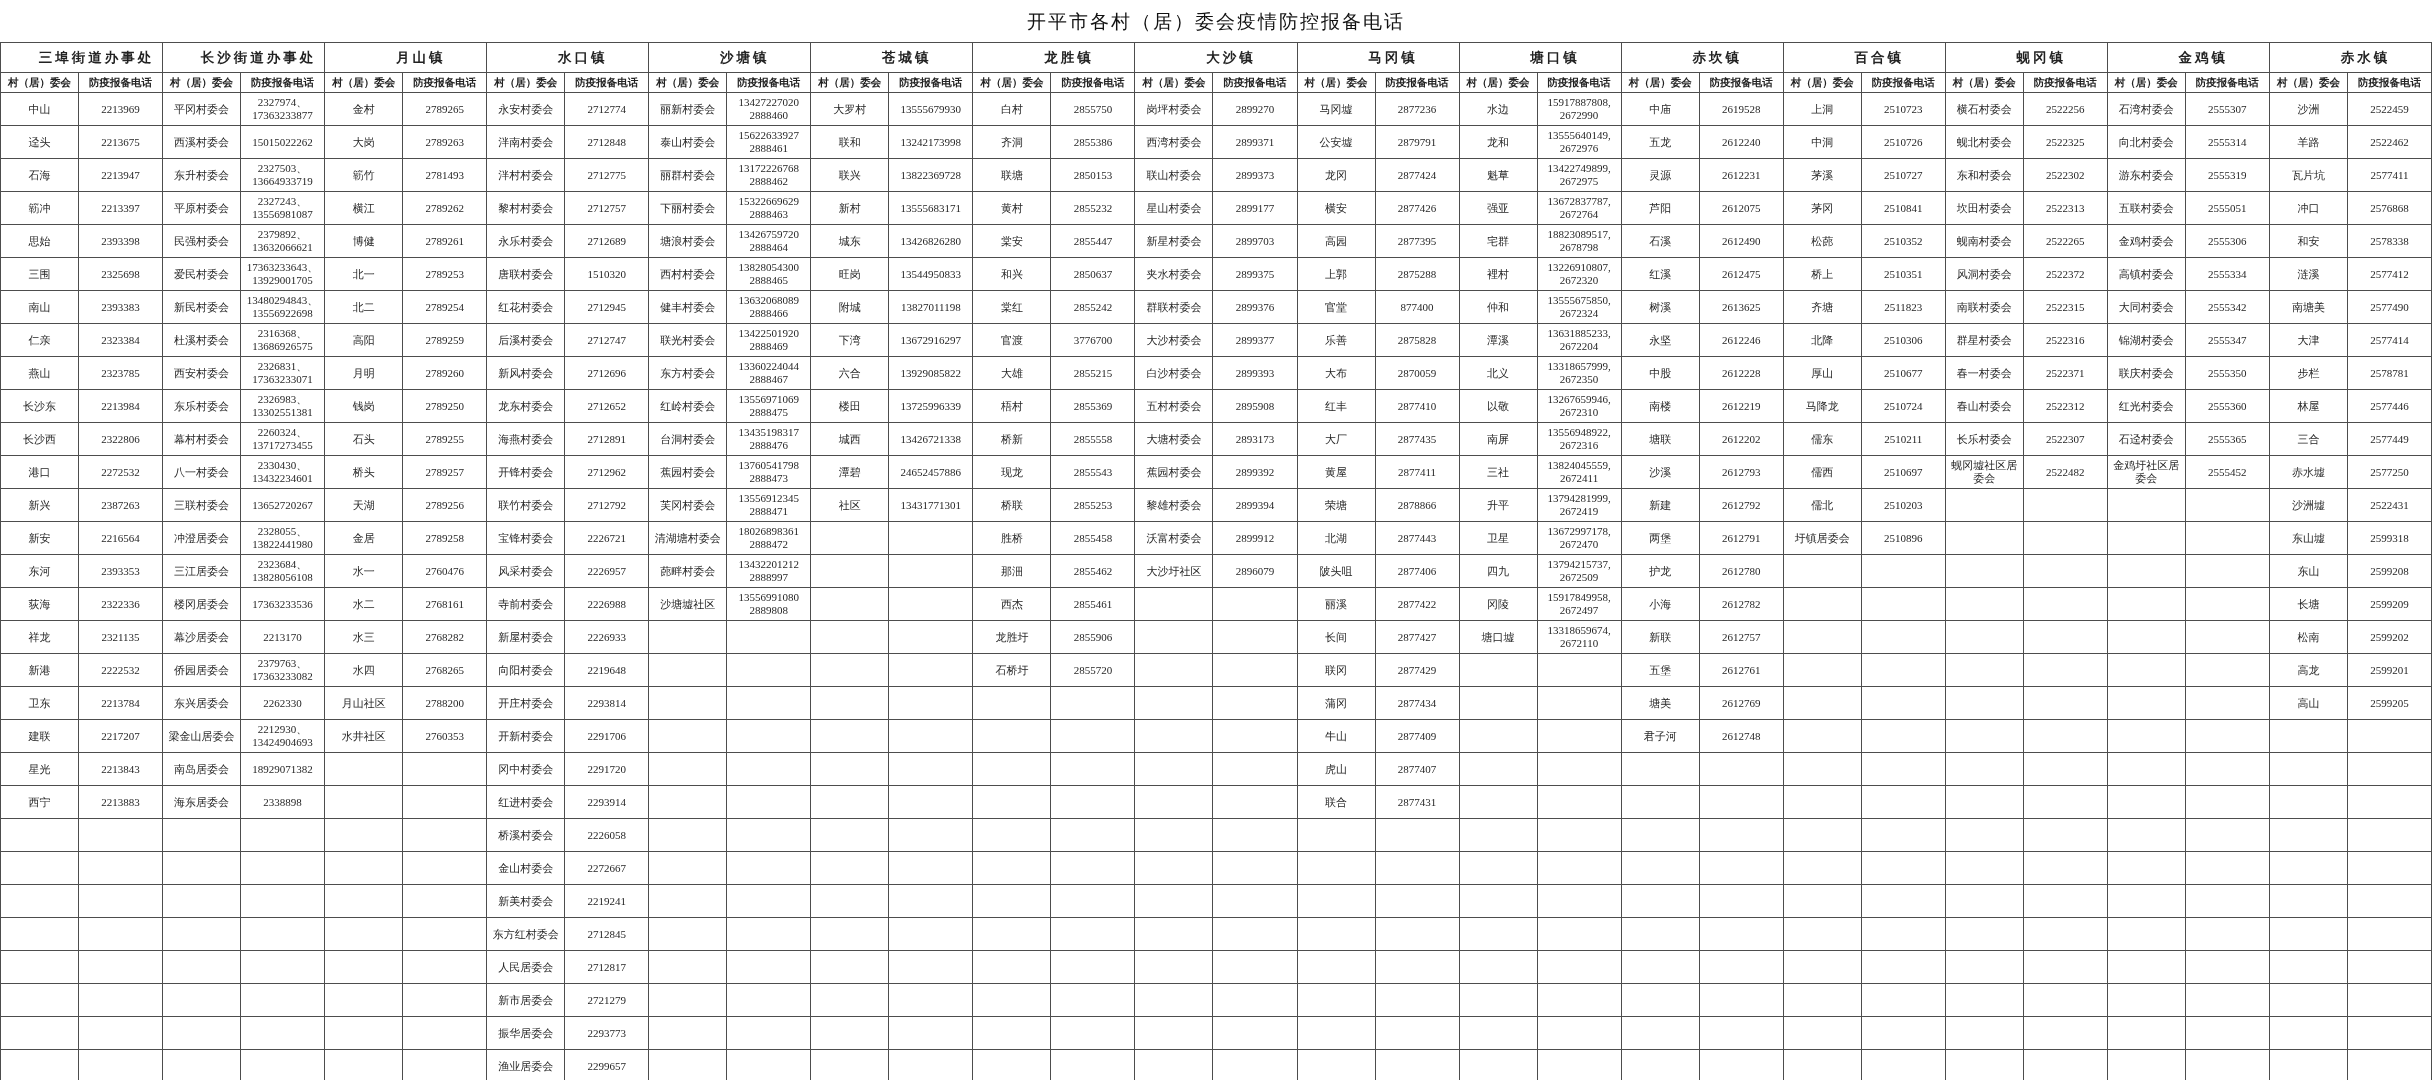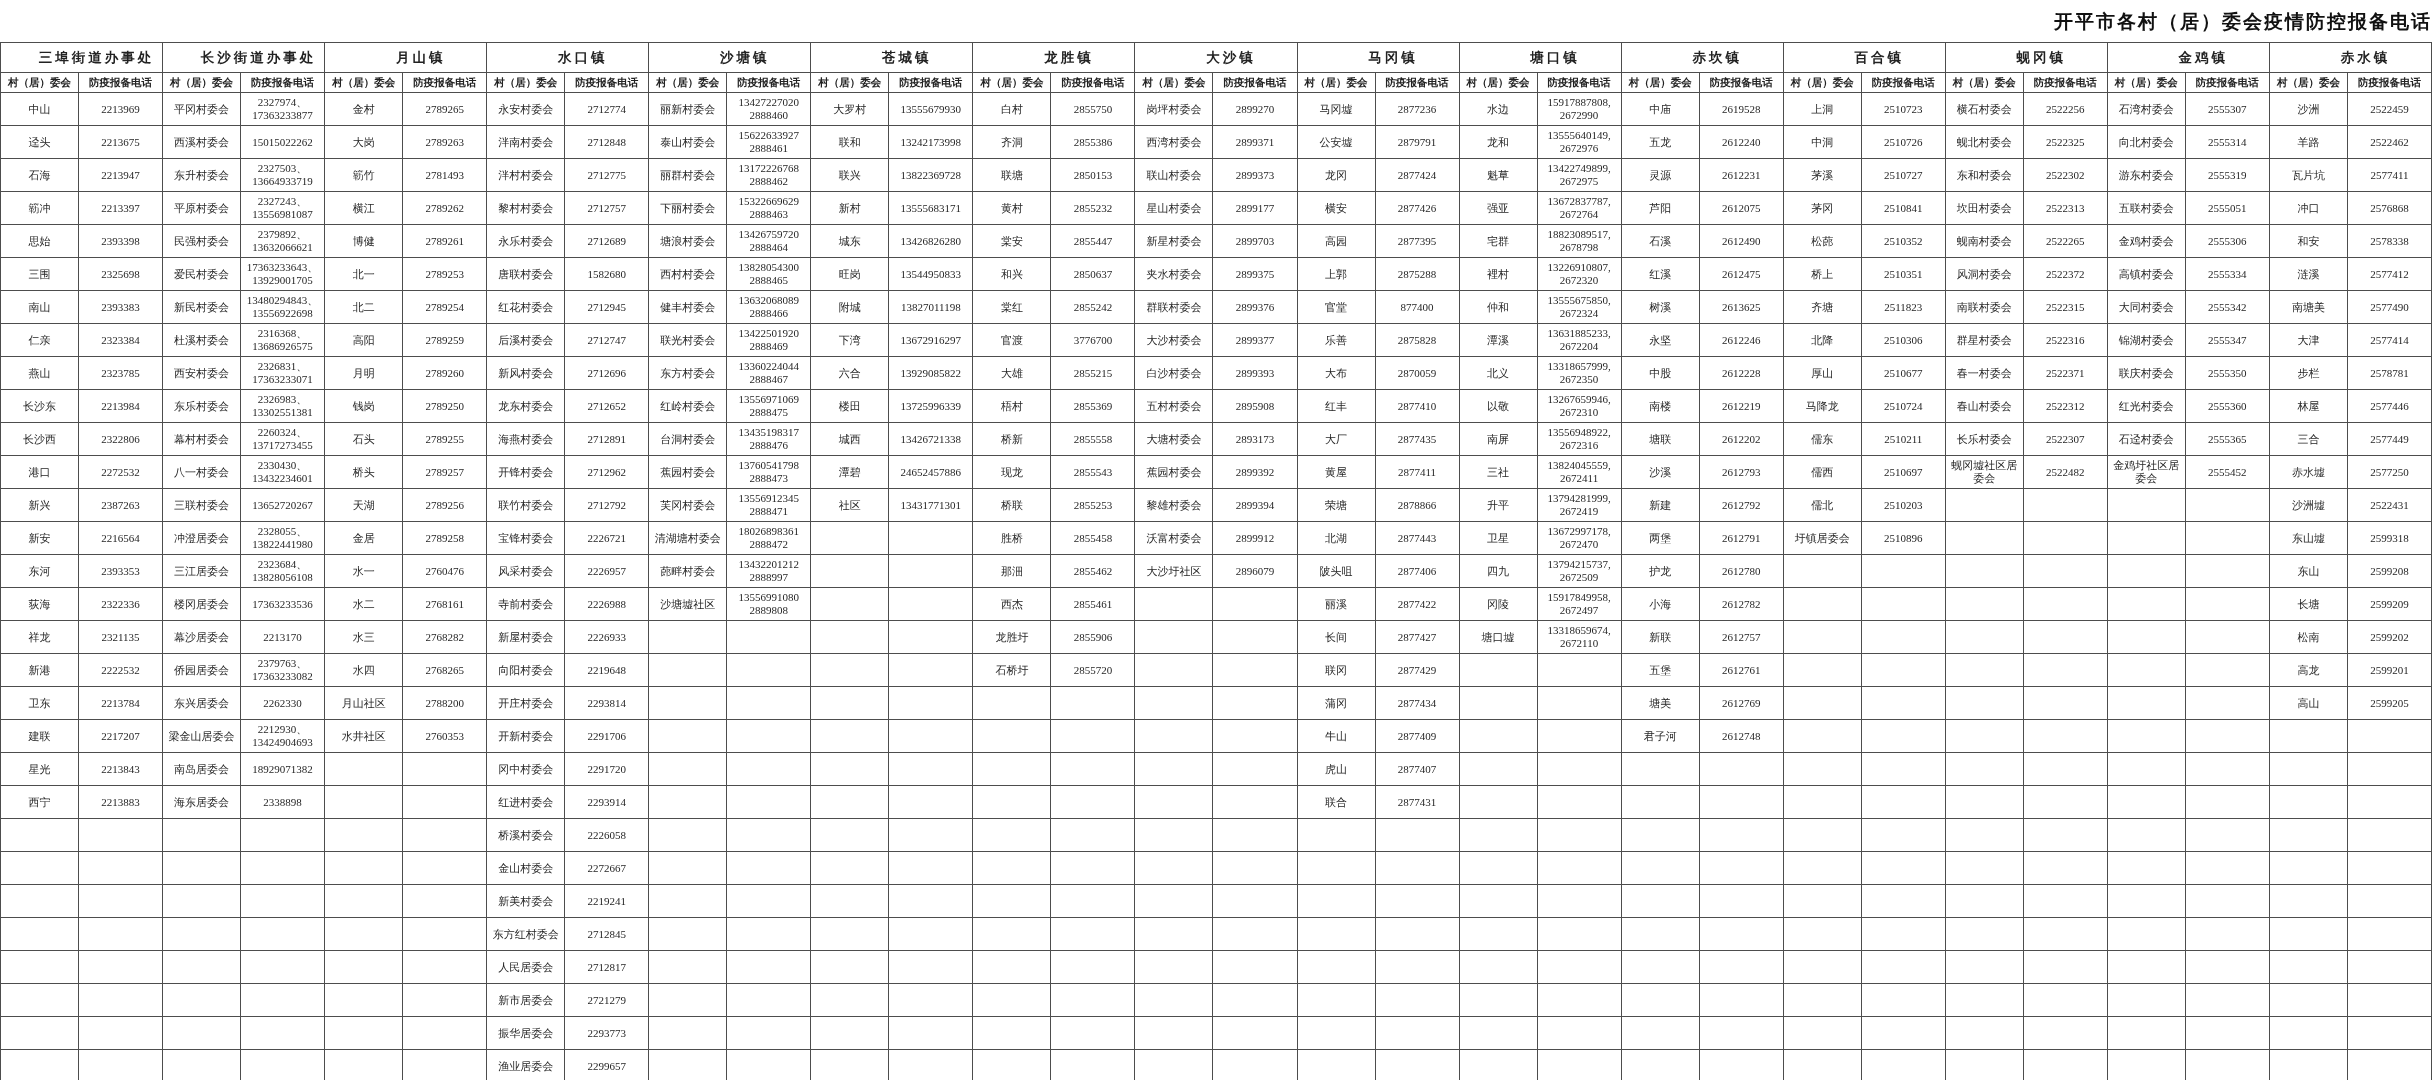--- a/index.html
+++ b/index.html
@@ -1,18 +1,18 @@
 <!DOCTYPE html>
 <html><head>
 <meta charset="utf-8">
 <style>
   html,body{margin:0;padding:0;background:#ffffff;}
   body{width:2432px;min-height:1080px;font-family:"Liberation Serif","DejaVu Serif",serif;color:#1c1c1c;}
   .page{width:2432px;}
-  .title{text-align:right;font-size:19px;font-weight:bold;letter-spacing:2px;padding:9px 0 7px 0;color:#111;}
+  .title{text-align:center;font-size:19px;font-weight:normal;letter-spacing:2px;padding:9px 0 7px 0;color:#111;}
   table.report{border-collapse:collapse;table-layout:fixed;width:2432px;}
   table.report th,table.report td{
     border:1px solid #4d4d4d;
     padding:1px 2px;
     text-align:center;
     vertical-align:middle;
     overflow:hidden;
     word-wrap:break-word;
   }
   tr.town-row th{font-size:13.5px;font-weight:600;height:27px;letter-spacing:3px;color:#222;padding-left:32px;}
@@ -273,21 +273,21 @@
           <td class="phone">2578338</td>
         </tr>
         <tr>
           <td class="name">三围</td>
           <td class="phone">2325698</td>
           <td class="name">爱民村委会</td>
           <td class="phone">17363233643、13929001705</td>
           <td class="name">北一</td>
           <td class="phone">2789253</td>
           <td class="name">唐联村委会</td>
-          <td class="phone">1582680</td>
+          <td class="phone">1510320</td>
           <td class="name">西村村委会</td>
           <td class="phone">13828054300 2888465</td>
           <td class="name">旺岗</td>
           <td class="phone">13544950833</td>
           <td class="name">和兴</td>
           <td class="phone">2850637</td>
           <td class="name">夹水村委会</td>
           <td class="phone">2899375</td>
           <td class="name">上郭</td>
           <td class="phone">2875288</td>

